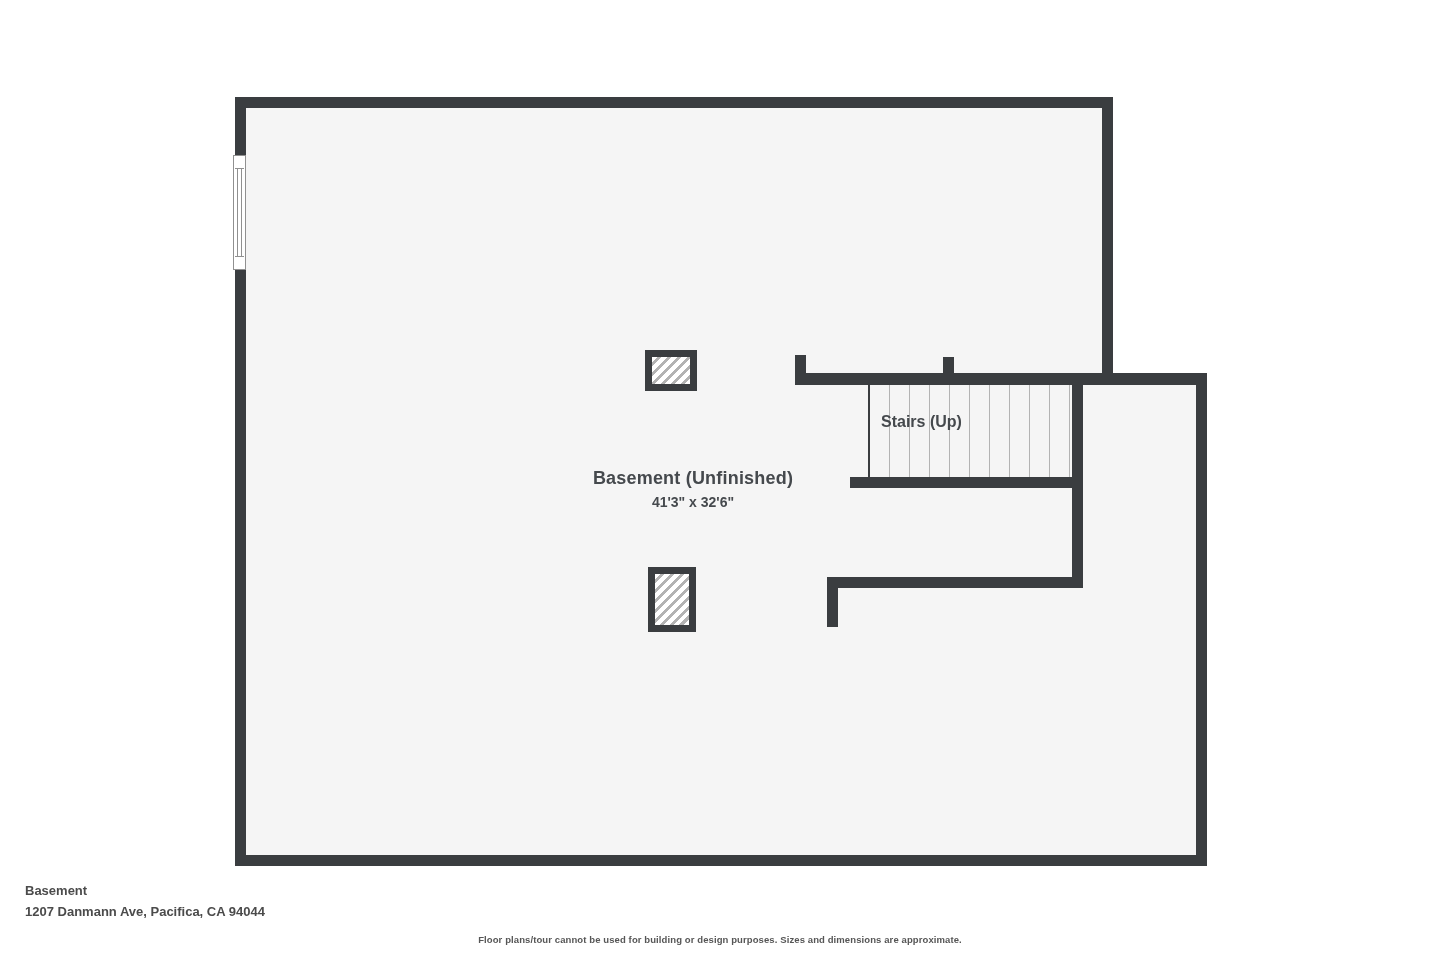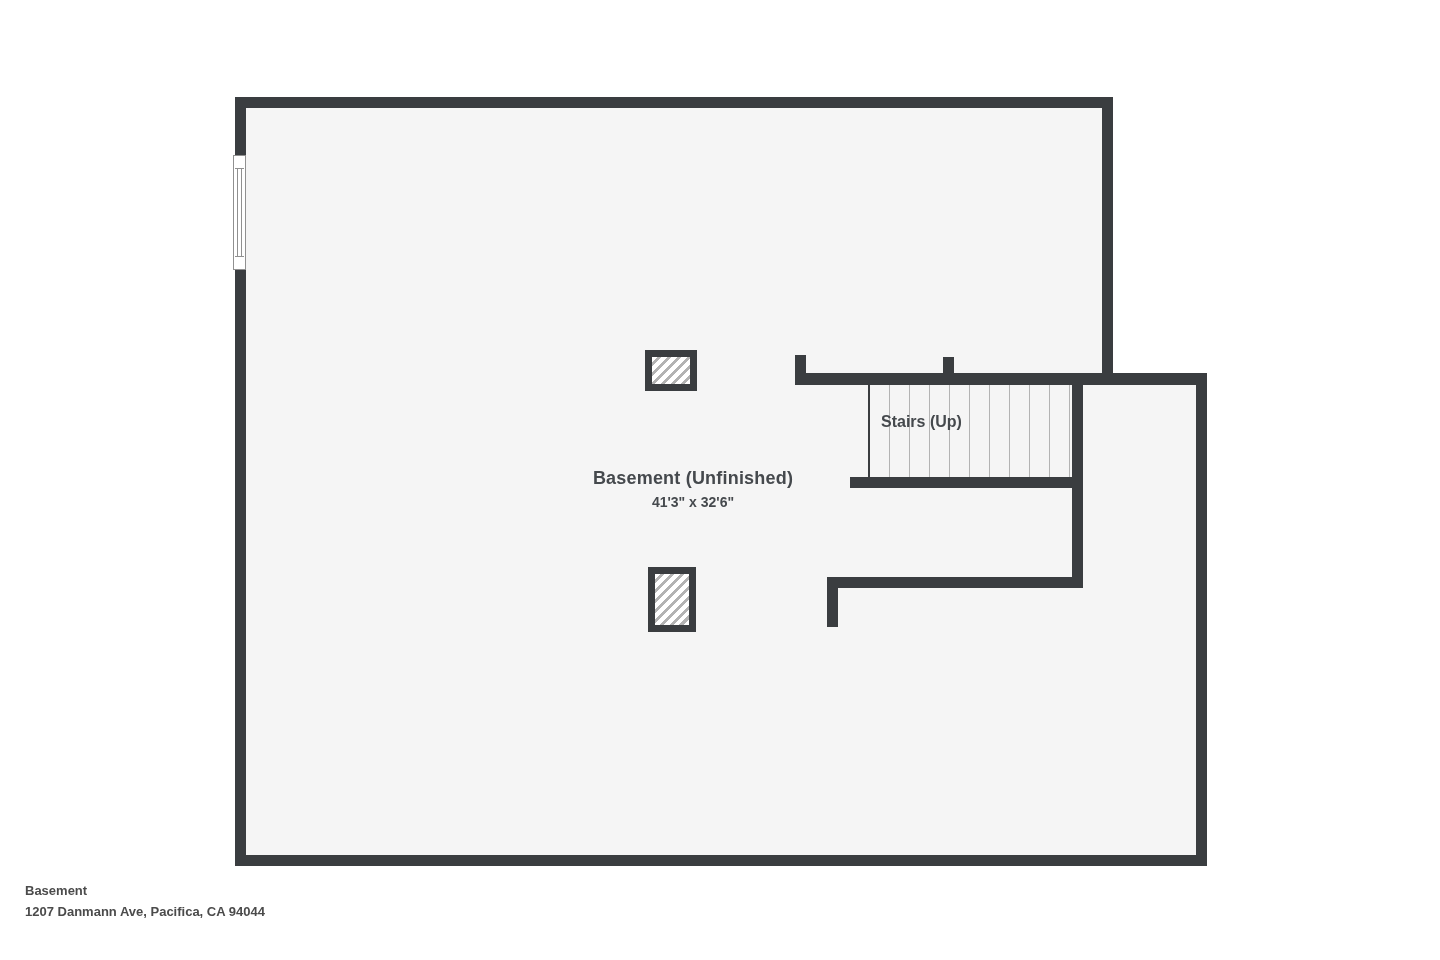--- a/index.html
+++ b/index.html
@@ -109,14 +109,15 @@
 
   <div class="post post-upper"></div>
   <div class="post post-lower"></div>
 
   <div class="lbl room-label">Basement (Unfinished)</div>
   <div class="lbl room-dims">41'3" x 32'6"</div>
   <div class="lbl stairs-label">Stairs (Up)</div>
 
   <div class="address">1207 Danmann Ave, Pacifica, CA 94044</div>
   <div class="floor-label">Basement</div>
+  <div class="disclaimer">Floor plans/tour cannot be used for building or design purposes. Sizes and dimensions are approximate.</div>
 
 </div>
 
 </body></html>

